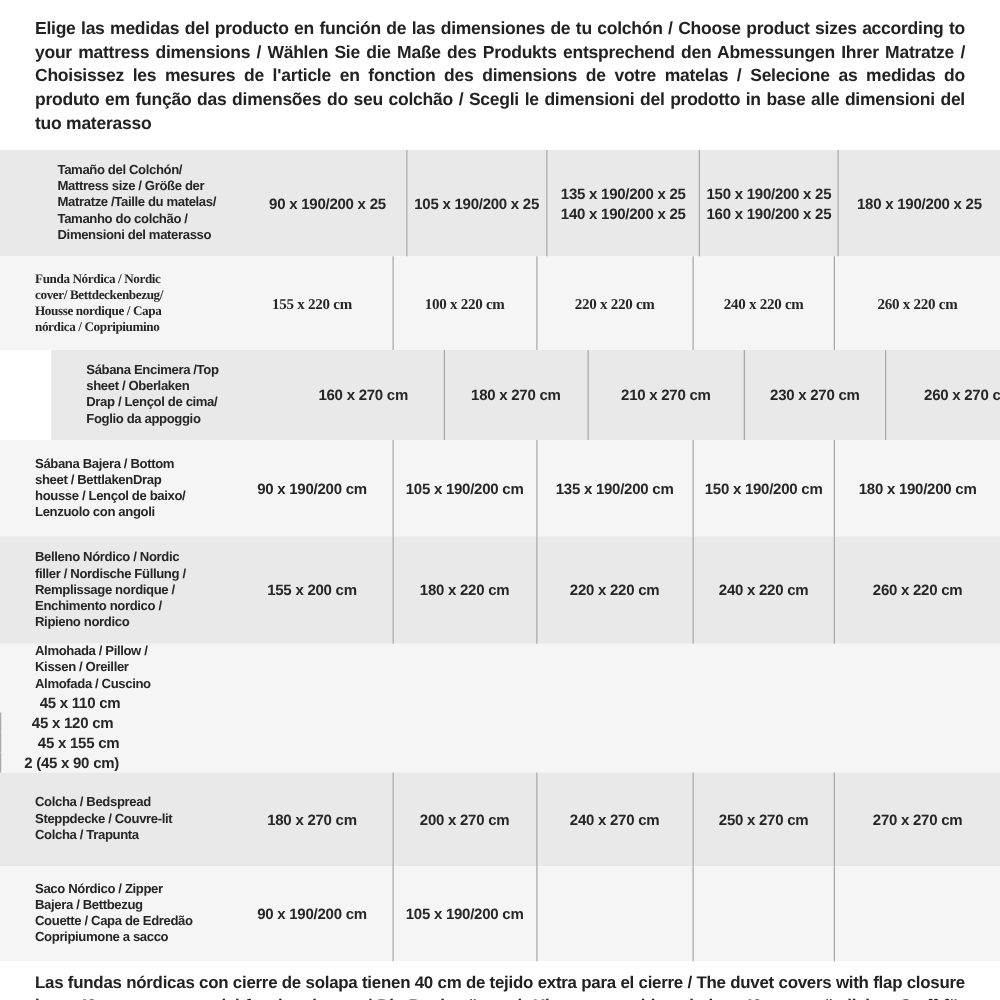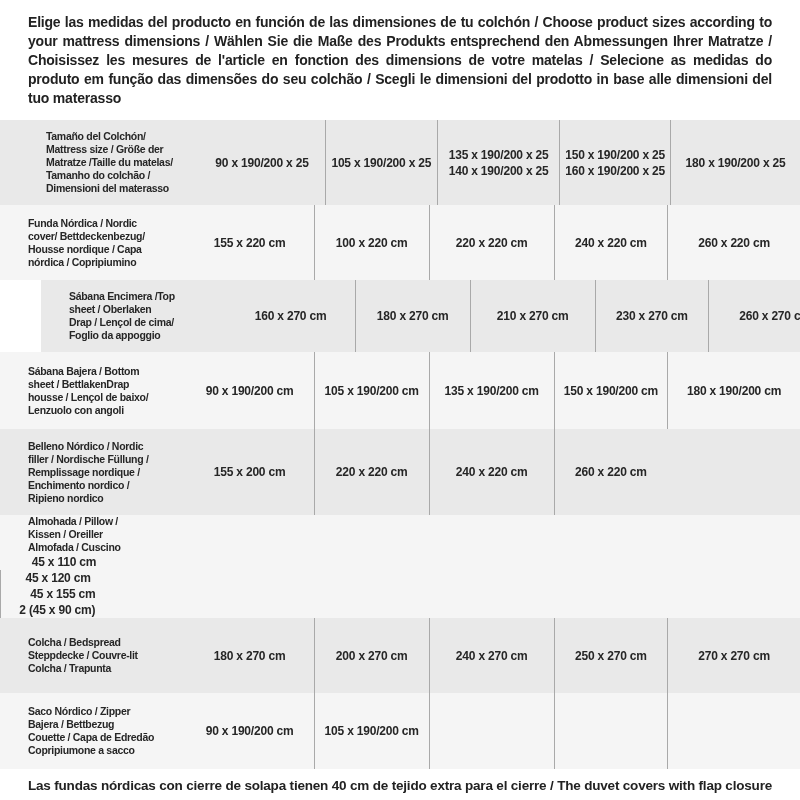--- a/index.html
+++ b/index.html
@@ -24,21 +24,21 @@
   .size-table{width:800px;}
   .row{
     display:flex;
     align-items:stretch;
     width:100%;
     box-sizing:border-box;
   }
   .row:nth-child(odd){background:#e9e9e9;}
   .row:nth-child(even){background:#f5f5f5;}
   .row:nth-child(1){min-height:85px;padding-left:18px;}
-  .row:nth-child(2){min-height:75px;}
+  .row:nth-child(2){min-height:75px;font-family:Liberation Serif, serif;}
   .row:nth-child(3){min-height:72px;margin-left:41px;}
   .row:nth-child(4){min-height:77px;justify-content:space-between;}
   .row:nth-child(5){min-height:86px;}
   .row:nth-child(6){min-height:64px;flex-direction:column;}
   .row:nth-child(7){min-height:75px;}
   .row:nth-child(8){min-height:76px;}
   .cell{
     display:flex;
     align-items:center;
     box-sizing:border-box;
@@ -129,20 +129,21 @@
       <div class="cell value">180 x 190/200 cm</div>
     </div>
 
     <div class="row">
       <div class="cell label">Belleno Nórdico / Nordic
 filler / Nordische Füllung /
 Remplissage nordique /
 Enchimento nordico /
 Ripieno nordico</div>
       <div class="cell value">155 x 200 cm</div>
+      <div class="cell value">180 x 220 cm</div>
       <div class="cell value">220 x 220 cm</div>
       <div class="cell value">240 x 220 cm</div>
       <div class="cell value">260 x 220 cm</div>
     </div>
 
     <div class="row">
       <div class="cell label">Almohada  / Pillow /
 Kissen / Oreiller
 Almofada / Cuscino</div>
       <div class="cell value">45 x 110 cm</div>

